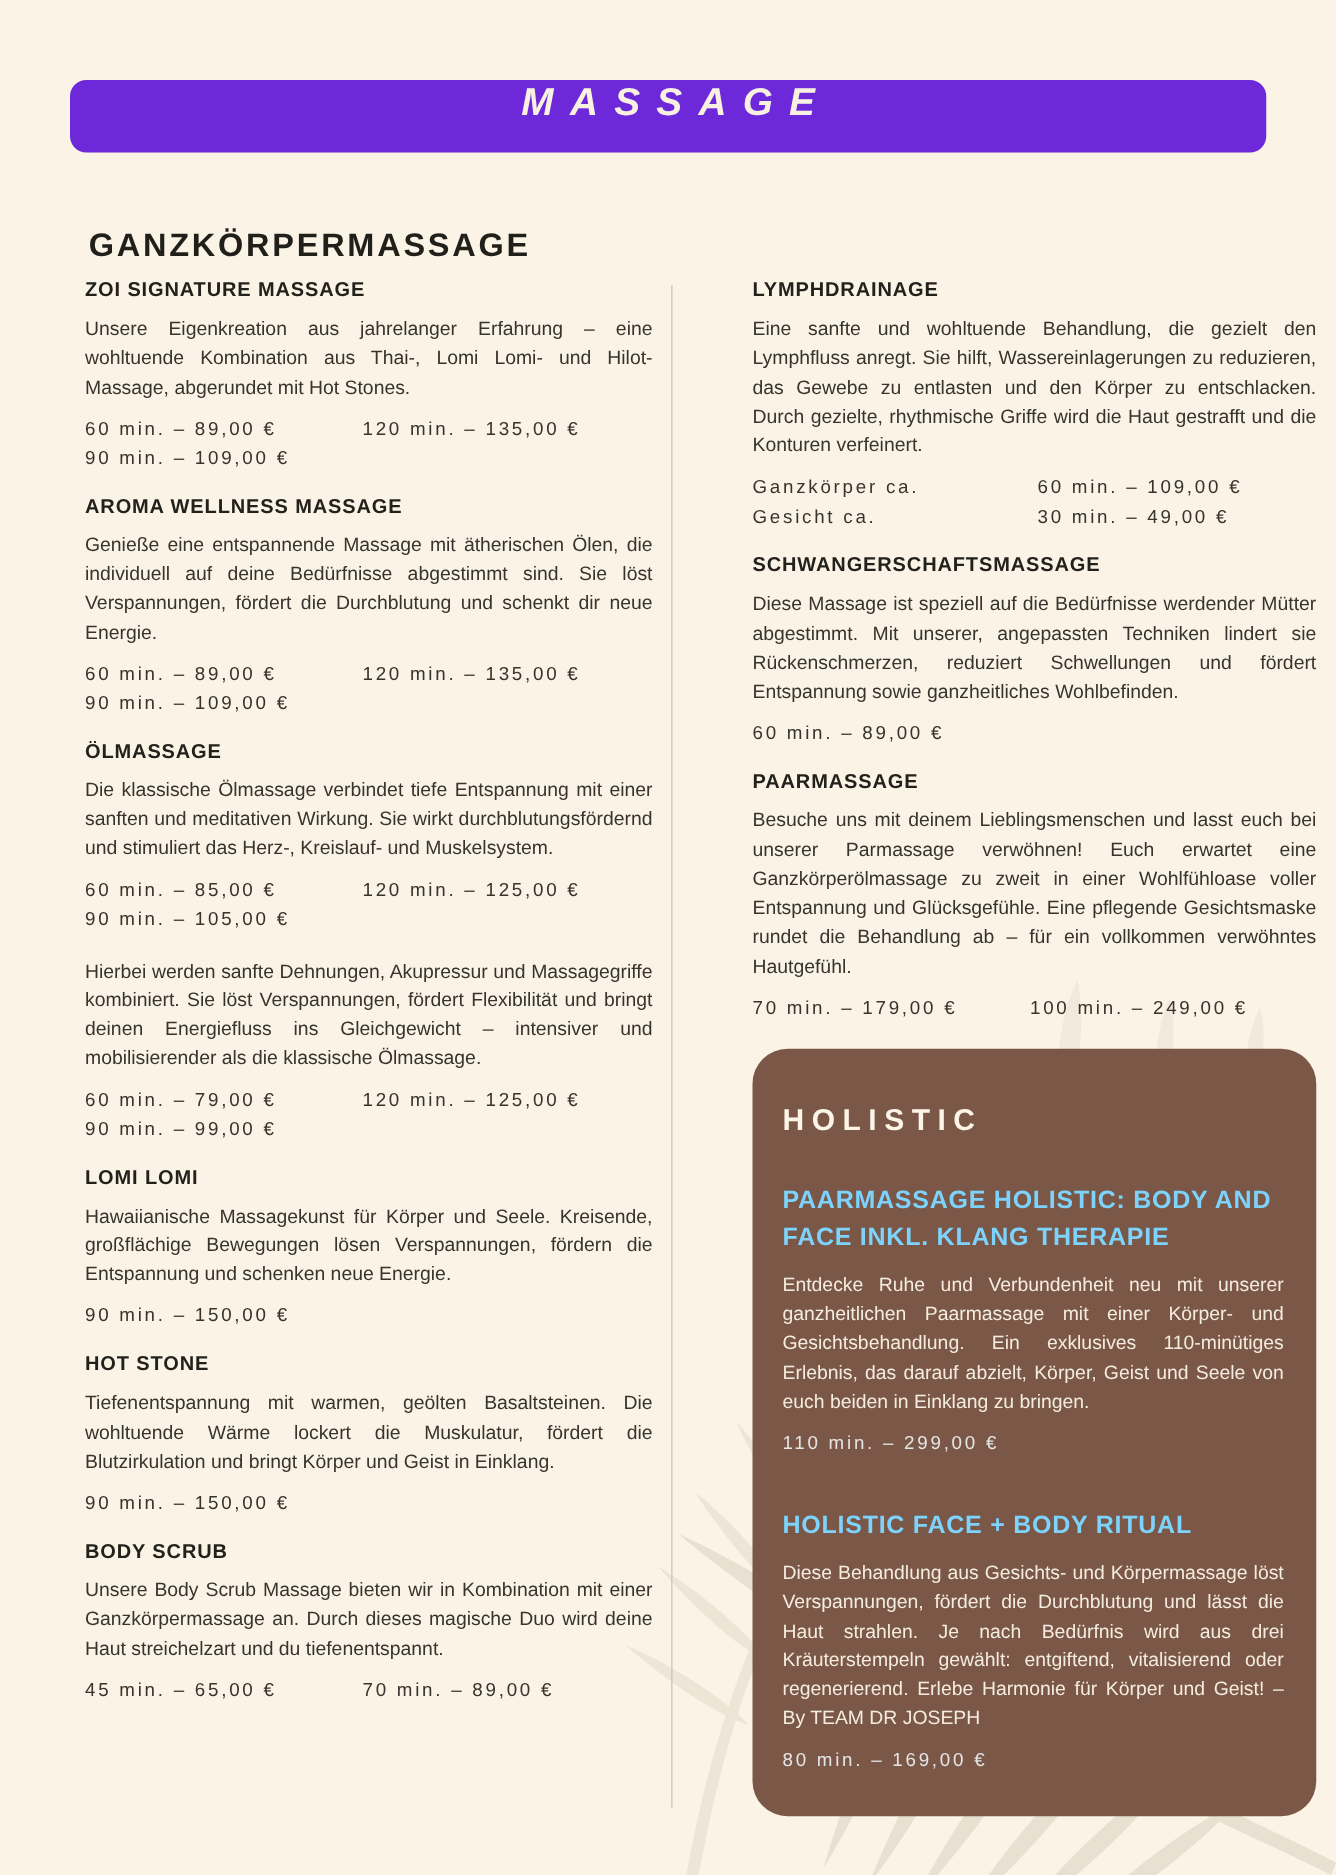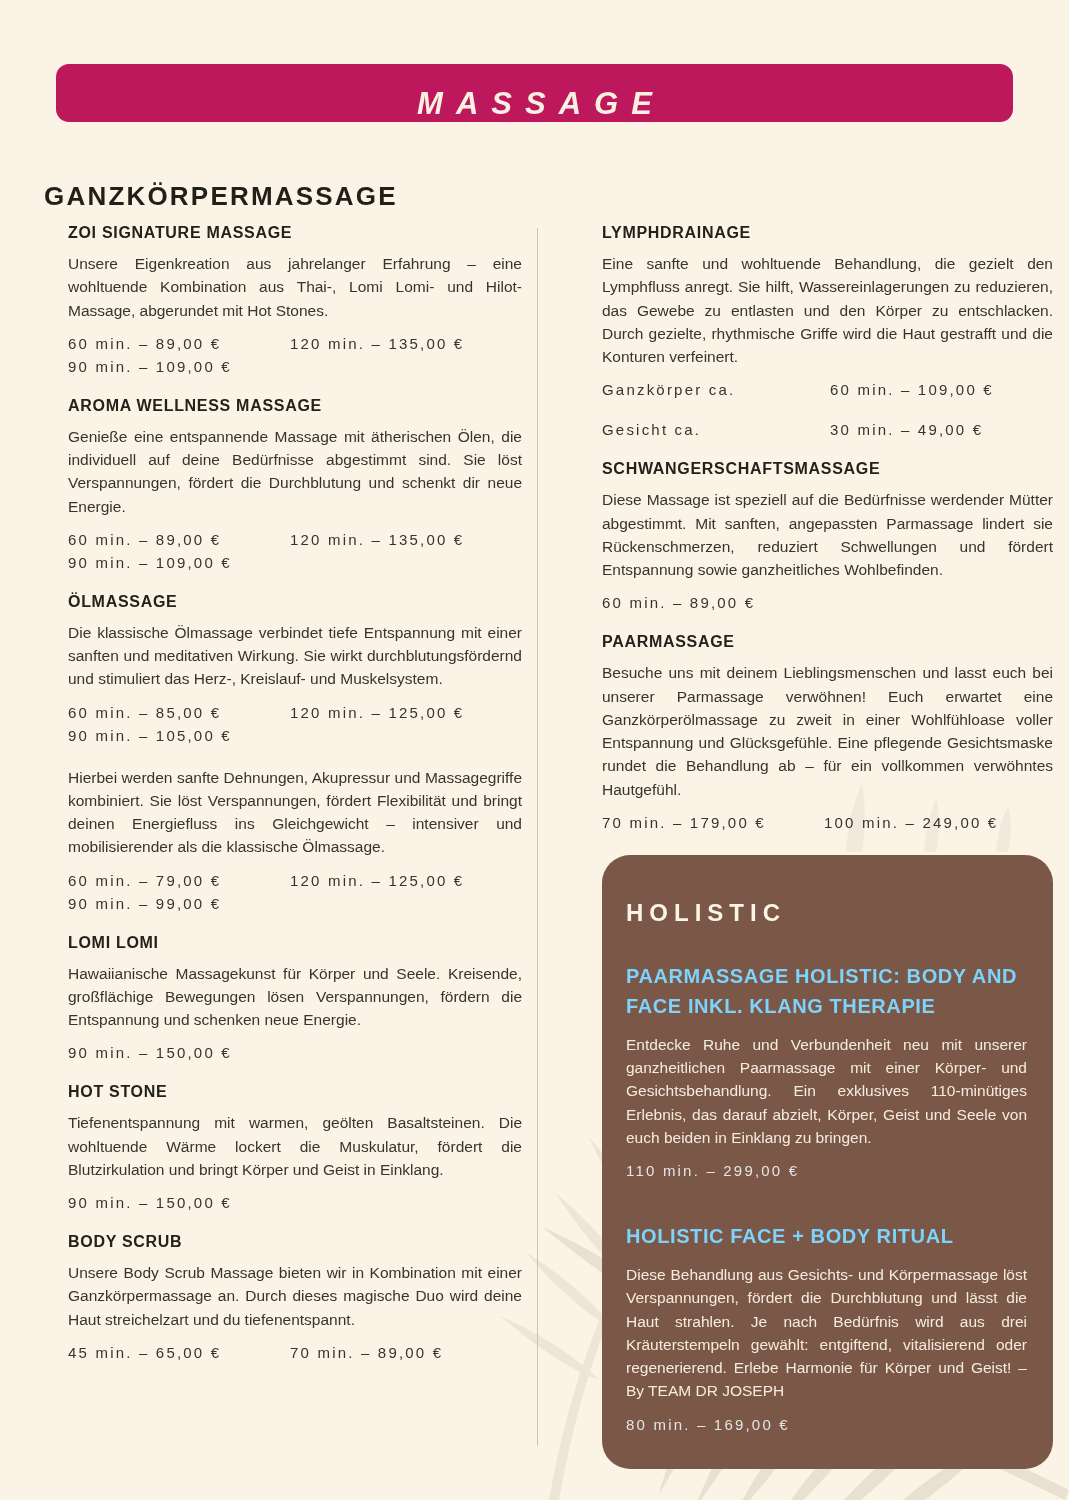--- a/index.html
+++ b/index.html
@@ -11,30 +11,30 @@
     font-family:"Liberation Sans", sans-serif;
     color:#36342c;
   }
   
   .leaf-svg { position:absolute; z-index:0; pointer-events:none; }
   #leaf-bottom { right:0; bottom:0; }
   #leaf-spikes { left:828px; top:782px; }
 
   .banner {
     position:absolute; left:56px; right:56px; top:64px; height:58px;
-    background:#be185d; border-radius:13px;
-    display:flex; align-items:flex-end; justify-content:center;
+    background:#6d28d9; border-radius:13px;
+    display:flex; align-items:flex-start; justify-content:center;
     z-index:2;
   }
   .banner-title {
     color:#F8F1E2; font-size:31px; font-weight:bold; font-style:italic;
     letter-spacing:0.42em; text-indent:0.42em;
   }
   .category {
-    position:absolute; left:44px; top:164px; z-index:2;
+    position:absolute; left:71px; top:164px; z-index:2;
     font-size:26px; font-weight:800; letter-spacing:2.2px; color:#211f1a;
   }
   .columns {
     position:absolute; left:68px; top:224px; width:959px; z-index:1;
     display:flex;
   }
   .col-left { width:454px; flex:0 0 454px; }
   .col-right { margin-left:80px; width:451px; flex:0 0 451px; }
   .divider {
     position:absolute; left:537px; top:228px; width:1px; height:1218px;
@@ -49,21 +49,21 @@
     margin:0; font-size:15.5px; line-height:1.5;
     text-align:justify; color:#36342c;
   }
   .prices {
     margin-top:13px; display:grid; grid-template-columns:222px auto;
     row-gap:6px; font-size:15px; letter-spacing:2.2px; color:#36342c;
     white-space:nowrap;
   }
   .price-rows {
     margin-top:13px; display:grid; grid-template-columns:228px auto;
-    row-gap:23px; font-size:15px; letter-spacing:2.2px; color:#36342c;
+    row-gap:7px; font-size:15px; letter-spacing:2.2px; color:#36342c;
     white-space:nowrap;
   }
   .holistic {
     margin-top:24px; background:#7A5746; border-radius:28px;
     padding:44px 26px 36px 24px; color:#F6EFE1; position:relative; z-index:1;
   }
   .holistic-title {
     margin:0 0 34px; font-size:24px; font-weight:800;
     letter-spacing:6px; color:#FBF4E7;
   }
@@ -208,21 +208,21 @@
       <div class="price-rows">
         <span>Ganzkörper ca.</span>
         <span>60 min. – 109,00 €</span>
         <span>Gesicht ca.</span>
         <span>30 min. – 49,00 €</span>
       </div>
     </article>
 
     <article class="svc">
       <h3>SCHWANGERSCHAFTSMASSAGE</h3>
-      <p>Diese Massage ist speziell auf die Bedürfnisse werdender Mütter abgestimmt. Mit sanften, angepassten Parmassage lindert sie Rückenschmerzen, reduziert Schwellungen und fördert Entspannung sowie ganzheitliches Wohlbefinden.</p>
+      <p>Diese Massage ist speziell auf die Bedürfnisse werdender Mütter abgestimmt. Mit unserer, angepassten Techniken lindert sie Rückenschmerzen, reduziert Schwellungen und fördert Entspannung sowie ganzheitliches Wohlbefinden.</p>
       <div class="prices">
         <span>60 min. – 89,00 €</span>
       </div>
     </article>
 
     <article class="svc">
       <h3>PAARMASSAGE</h3>
       <p>Besuche uns mit deinem Lieblingsmenschen und lasst euch bei unserer Parmassage verwöhnen! Euch erwartet eine Ganzkörperölmassage zu zweit in einer Wohlfühloase voller Entspannung und Glücksgefühle. Eine pflegende Gesichtsmaske rundet die Behandlung ab – für ein vollkommen verwöhntes Hautgefühl.</p>
       <div class="prices">
         <span>70 min. – 179,00 €</span>

